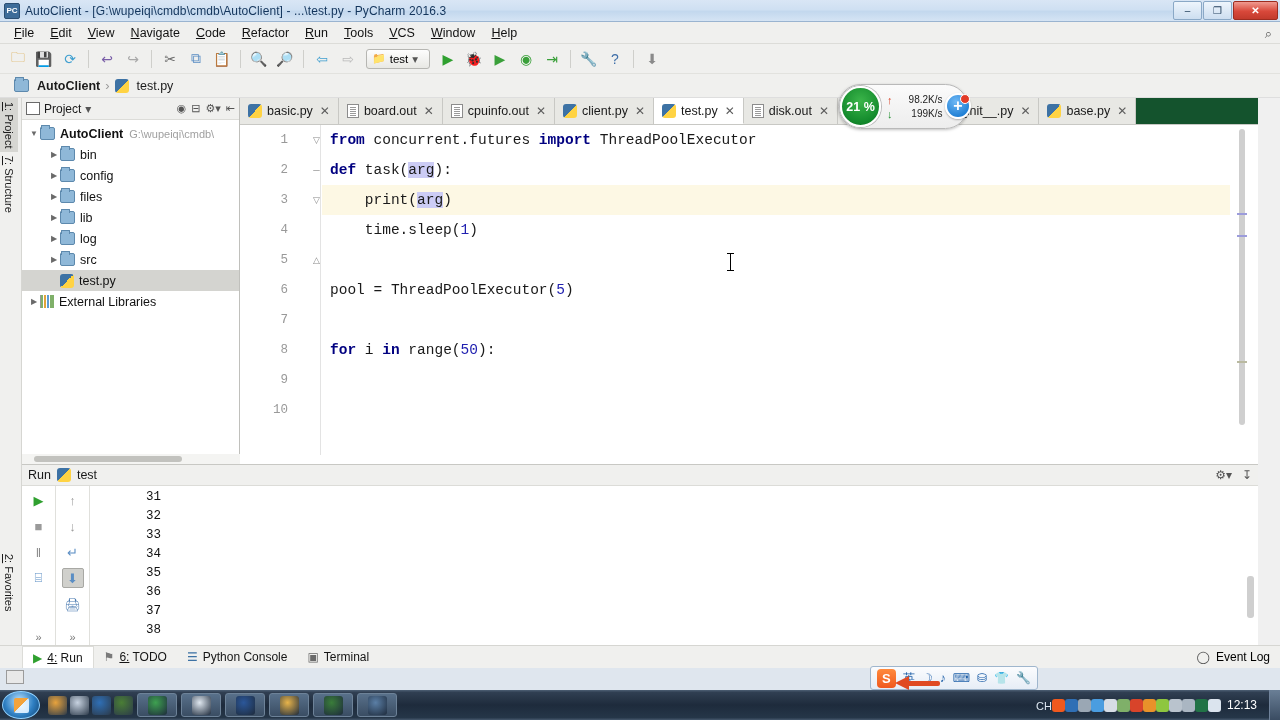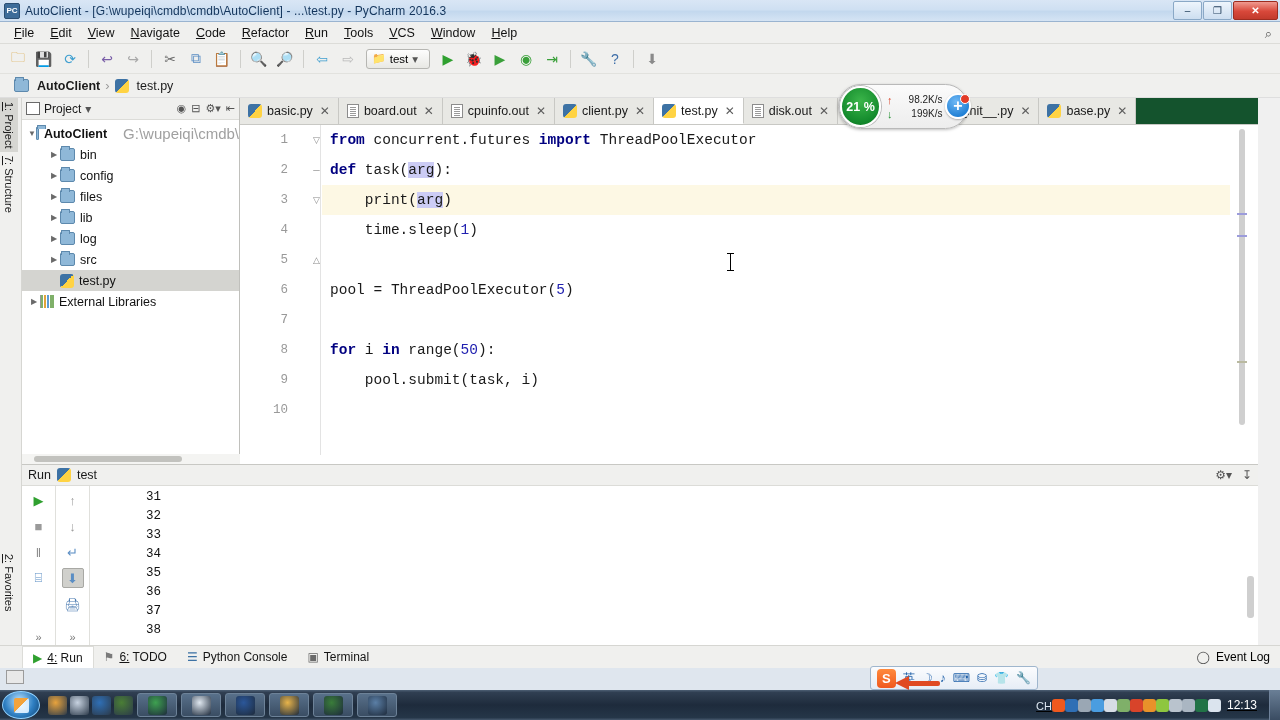--- a/index.html
+++ b/index.html
@@ -116,21 +116,21 @@
   .pyicon {
     width:14px; height:14px; margin-right:5px; display:inline-block;
     background:linear-gradient(135deg,#3d72a4 0 50%, #ffd343 50% 100%);
     border-radius:3px;
   }
   .libicon { width:14px; height:13px; margin-right:5px; display:inline-block;
     background:repeating-linear-gradient(to right,#7fb069 0 2px,#fff 2px 3px,#e0a43b 3px 5px,#fff 5px 6px,#5b9bd5 6px 8px,#fff 8px 9px,#7fb069 9px 11px);
     border-left:1px solid #999; }
   .tlabel { color:#111; }
   .tlabel.bold { font-weight:bold; }
-  .tpath { color:#a0a0a0; font-size:15px; margin-left:16px; }
+  .tpath { color:#a0a0a0; font-size:11px; margin-left:6px; }
 
   .pp-hscroll { position:absolute; left:0; bottom:0; width:218px; height:10px; background:#f4f4f2; }
   .pp-hscroll i { position:absolute; left:12px; top:2px; width:148px; height:6px; background:#c2c2be; border-radius:3px; display:block; }
 
   
   .tabbar {
     position:absolute; left:240px; top:98px; width:1018px; height:27px;
     background:#14532d; border-bottom:1px solid #c8c8c4;
     display:flex; align-items:flex-end; overflow:hidden;
   }
@@ -289,21 +289,21 @@
     border:1px solid #8fd0ff;
     display:flex; align-items:center; justify-content:center;
   }
   .qlaunch { display:flex; align-items:center; gap:3px; margin-left:8px; }
   .tb-task {
     height:24px; min-width:40px; margin-left:4px; border-radius:3px;
     border:1px solid #6d8298; background:linear-gradient(to bottom,#58708a,#3a4d63);
     display:flex; align-items:center; justify-content:center;
   }
   .ic { width:19px; height:19px; display:inline-block; position:relative; }
-  .tray { margin-left:auto; display:flex; align-items:flex-end; gap:0; padding-right:6px;text-decoration:underline; }
+  .tray { margin-left:auto; display:flex; align-items:flex-end; gap:0; padding-right:6px; }
   .tray .t-text { color:#dfe8f2; font-size:11px; }
   .clock { color:#fff; font-size:12px; padding-left:6px; }
   .showdesk { width:11px; height:30px; margin-left:6px; border-left:1px solid #6f829a;
     background:linear-gradient(to bottom,#6a7f96,#3a4c62); }
 
   .red-arrow { position:absolute; right:135px; top:676px; width:0; height:0;
     border-top:7px solid transparent; border-bottom:7px solid transparent; border-right:14px solid #e04a22; }
   .red-arrow-tail { position:absolute; right:104px; top:681px; width:34px; height:5px; background:#e04a22; border-radius:2px; }
 </style>
 </head>
@@ -538,21 +538,20 @@
     <div class="gsep"></div>
     <div class="code" id="codearea">
         <div class="cline"><span class="kw">from</span><span> concurrent.futures </span><span class="kw">import</span><span> ThreadPoolExecutor</span></div>
         <div class="cline"><span class="kw">def</span><span> task(</span><span class="hlid">arg</span><span>):</span></div>
         <div class="cline hl"><span>    print(</span><span class="hlid">arg</span><span>)</span></div>
         <div class="cline"><span>    time.sleep(</span><span class="num">1</span><span>)</span></div>
         <div class="cline"><span></span></div>
         <div class="cline"><span>pool = ThreadPoolExecutor(</span><span class="num">5</span><span>)</span></div>
         <div class="cline"><span></span></div>
         <div class="cline"><span class="kw">for</span><span> i </span><span class="kw">in</span><span> range(</span><span class="num">50</span><span>):</span></div>
-        <div class="cline"><span>    pool.submit(task, i)</span></div>
       </div>
     <div class="caret"></div>
     <div class="ed-scroll">
       <div class="ed-thumb"></div>
       <div class="ed-mark" style="top:88px;background:#9c9cdb"></div>
       <div class="ed-mark" style="top:110px;background:#9c9cdb"></div>
       <div class="ed-mark" style="top:236px;background:#b9b9a0"></div>
     </div>
   </div>
   <div class="ed-hscroll"></div>

